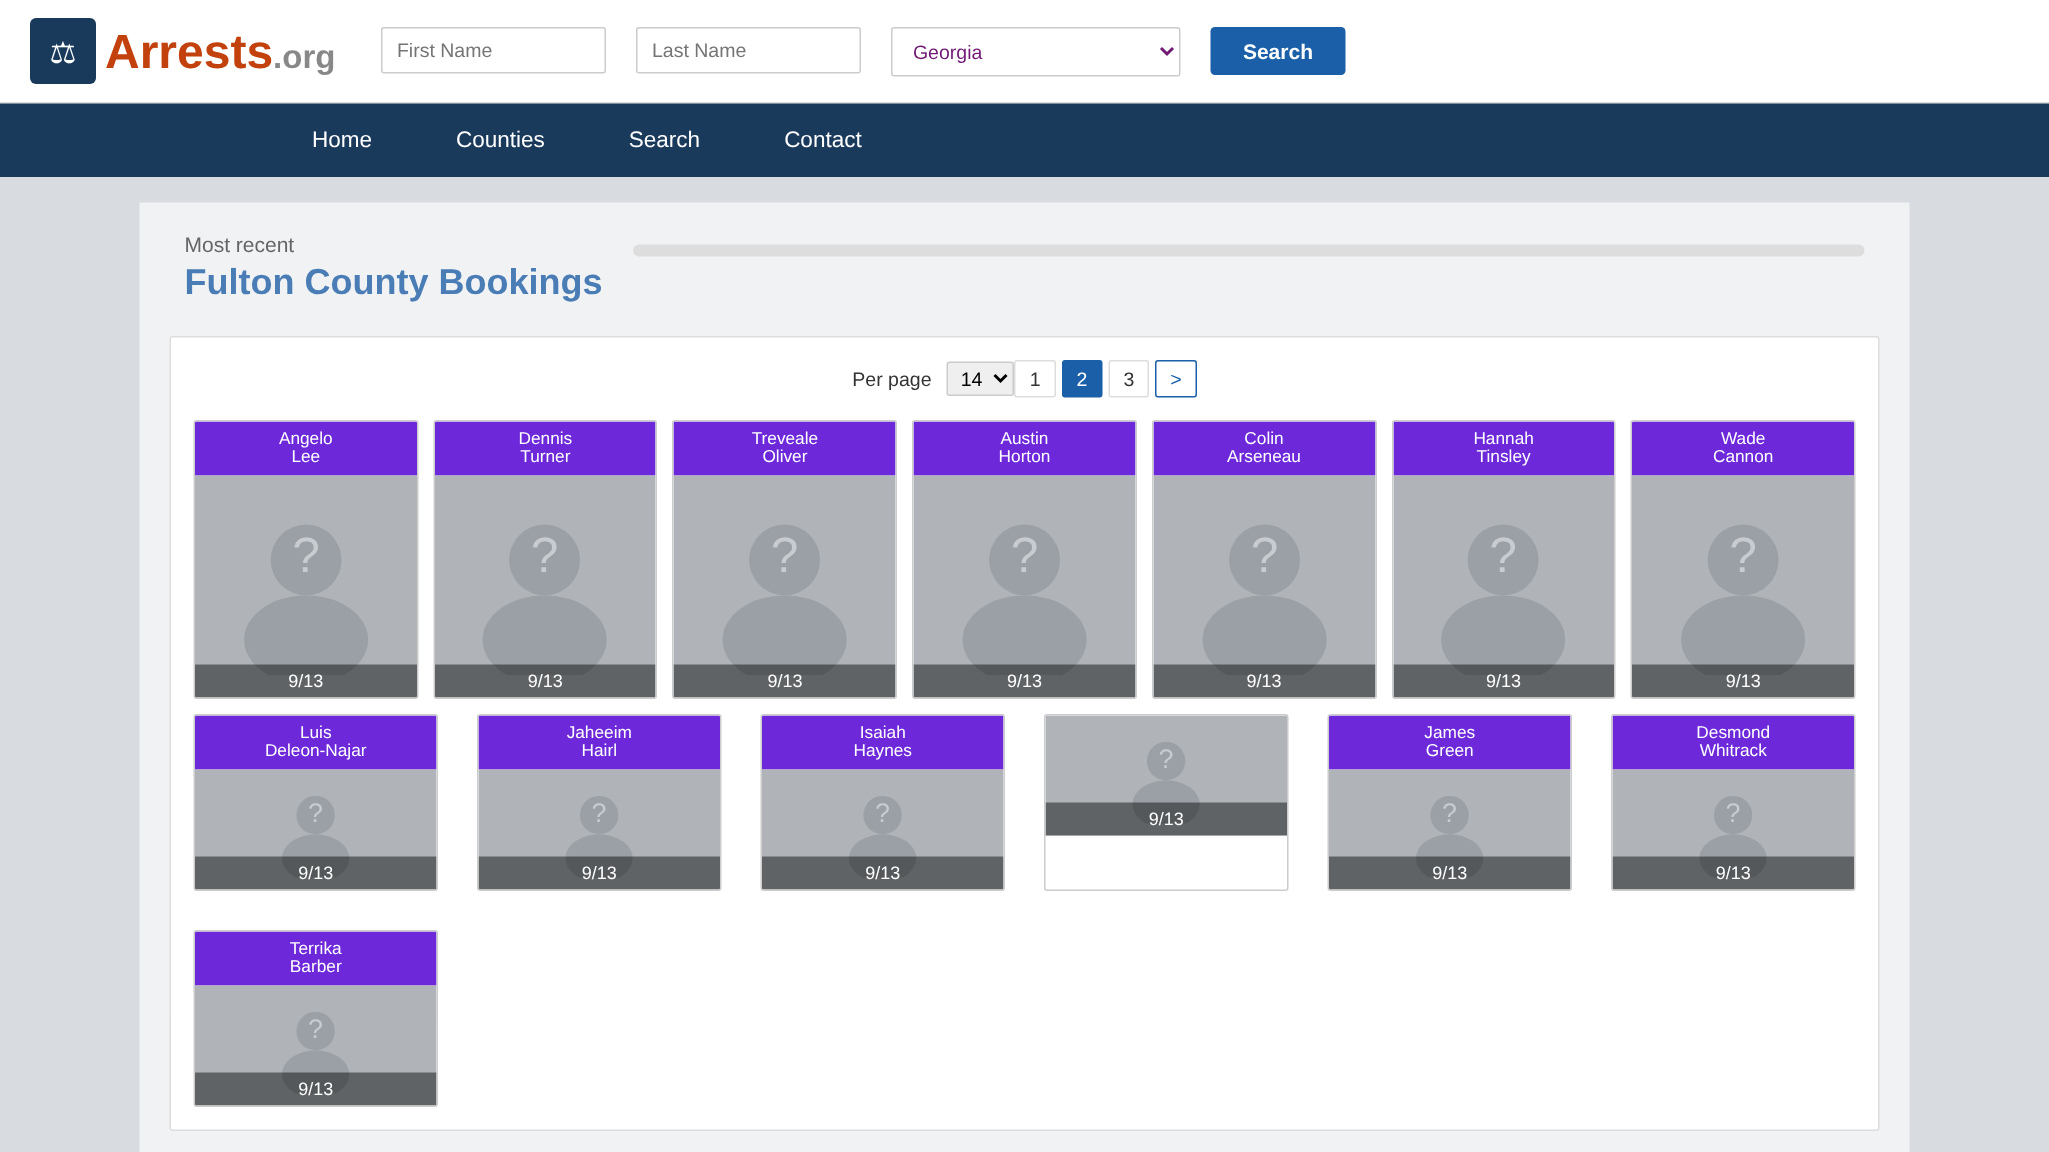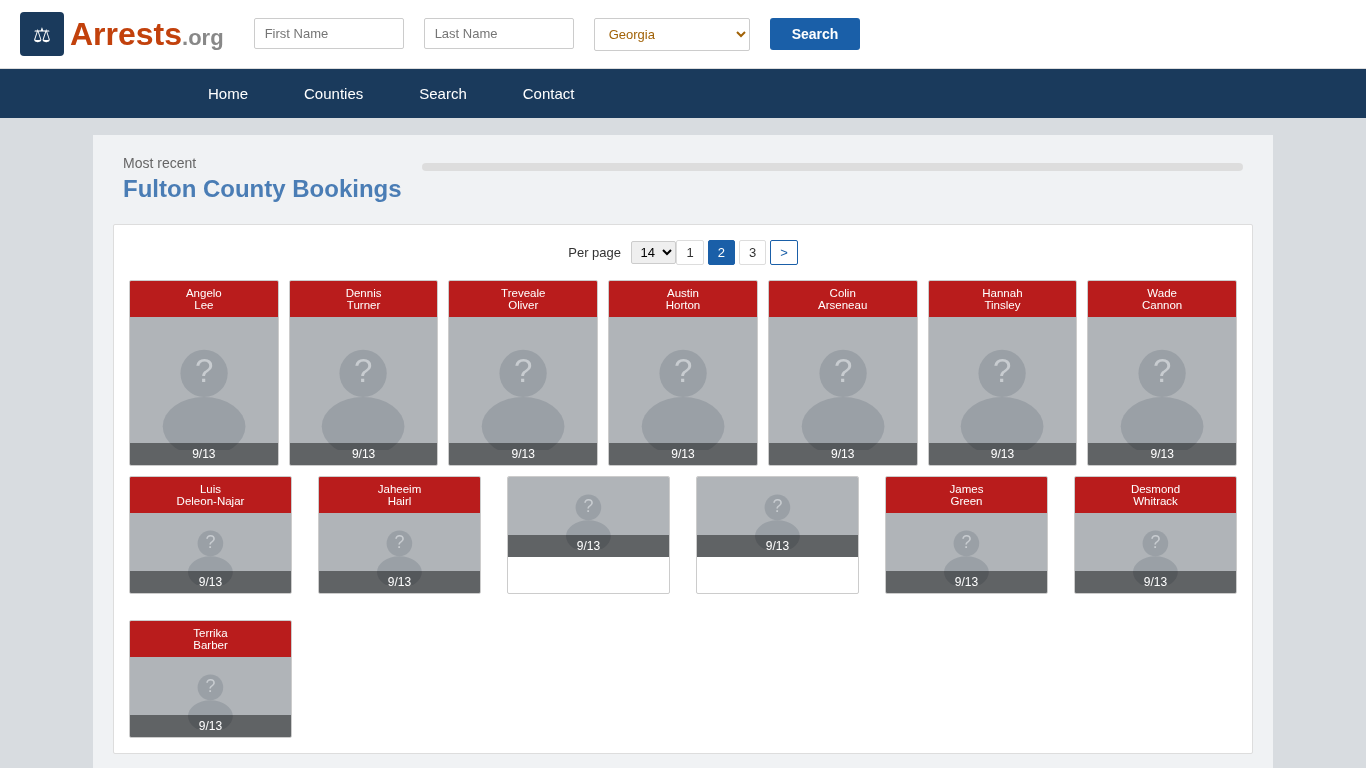--- a/index.html
+++ b/index.html
@@ -49,22 +49,22 @@
       padding: 7px 10px;
       font-size: 13px;
       color: #999;
       width: 150px;
       border-radius: 2px;
     }
     #header-form select {
       border: 1px solid #ccc;
       padding: 7px 10px;
       font-size: 13px;
-      color: #a16207;
-      width: 156px;
+      color: #701a75;
+      width: 193px;
       border-radius: 2px;
       background: #fff;
     }
     #search-btn {
       background: #1a5fa8;
       color: #fff;
       border: none;
       padding: 8px 22px;
       font-size: 14px;
       font-weight: bold;
@@ -191,21 +191,21 @@
     }
 
     .booking-card {
       border: 1px solid #ccc;
       border-radius: 2px;
       overflow: hidden;
       cursor: pointer;
       background: #fff;
     }
     .card-name {
-      background: #b91c1c;
+      background: #6d28d9;
       color: #fff;
       text-align: center;
       font-size: 11.5px;
       padding: 5px 4px;
       min-height: 36px;
       display: flex;
       align-items: center;
       justify-content: center;
     }
     .card-photo {
@@ -395,20 +395,21 @@
           <div class="card-photo" style="height:80px;">
             <svg viewBox="0 0 100 100" xmlns="http://www.w3.org/2000/svg">
               <circle cx="50" cy="35" r="20" fill="#9aa0a6"></circle>
               <ellipse cx="50" cy="80" rx="35" ry="25" fill="#9aa0a6"></ellipse>
               <text x="50" y="42" text-anchor="middle" font-size="28" fill="#c8ccd0">?</text>
             </svg>
             <div class="card-date">9/13</div>
           </div>
         </div>
         <div class="booking-card">
+          <div class="card-name">Isaiah<br>Haynes</div>
           <div class="card-photo" style="height:80px;">
             <svg viewBox="0 0 100 100" xmlns="http://www.w3.org/2000/svg">
               <circle cx="50" cy="35" r="20" fill="#9aa0a6"></circle>
               <ellipse cx="50" cy="80" rx="35" ry="25" fill="#9aa0a6"></ellipse>
               <text x="50" y="42" text-anchor="middle" font-size="28" fill="#c8ccd0">?</text>
             </svg>
             <div class="card-date">9/13</div>
           </div>
         </div>
         <div class="booking-card">

